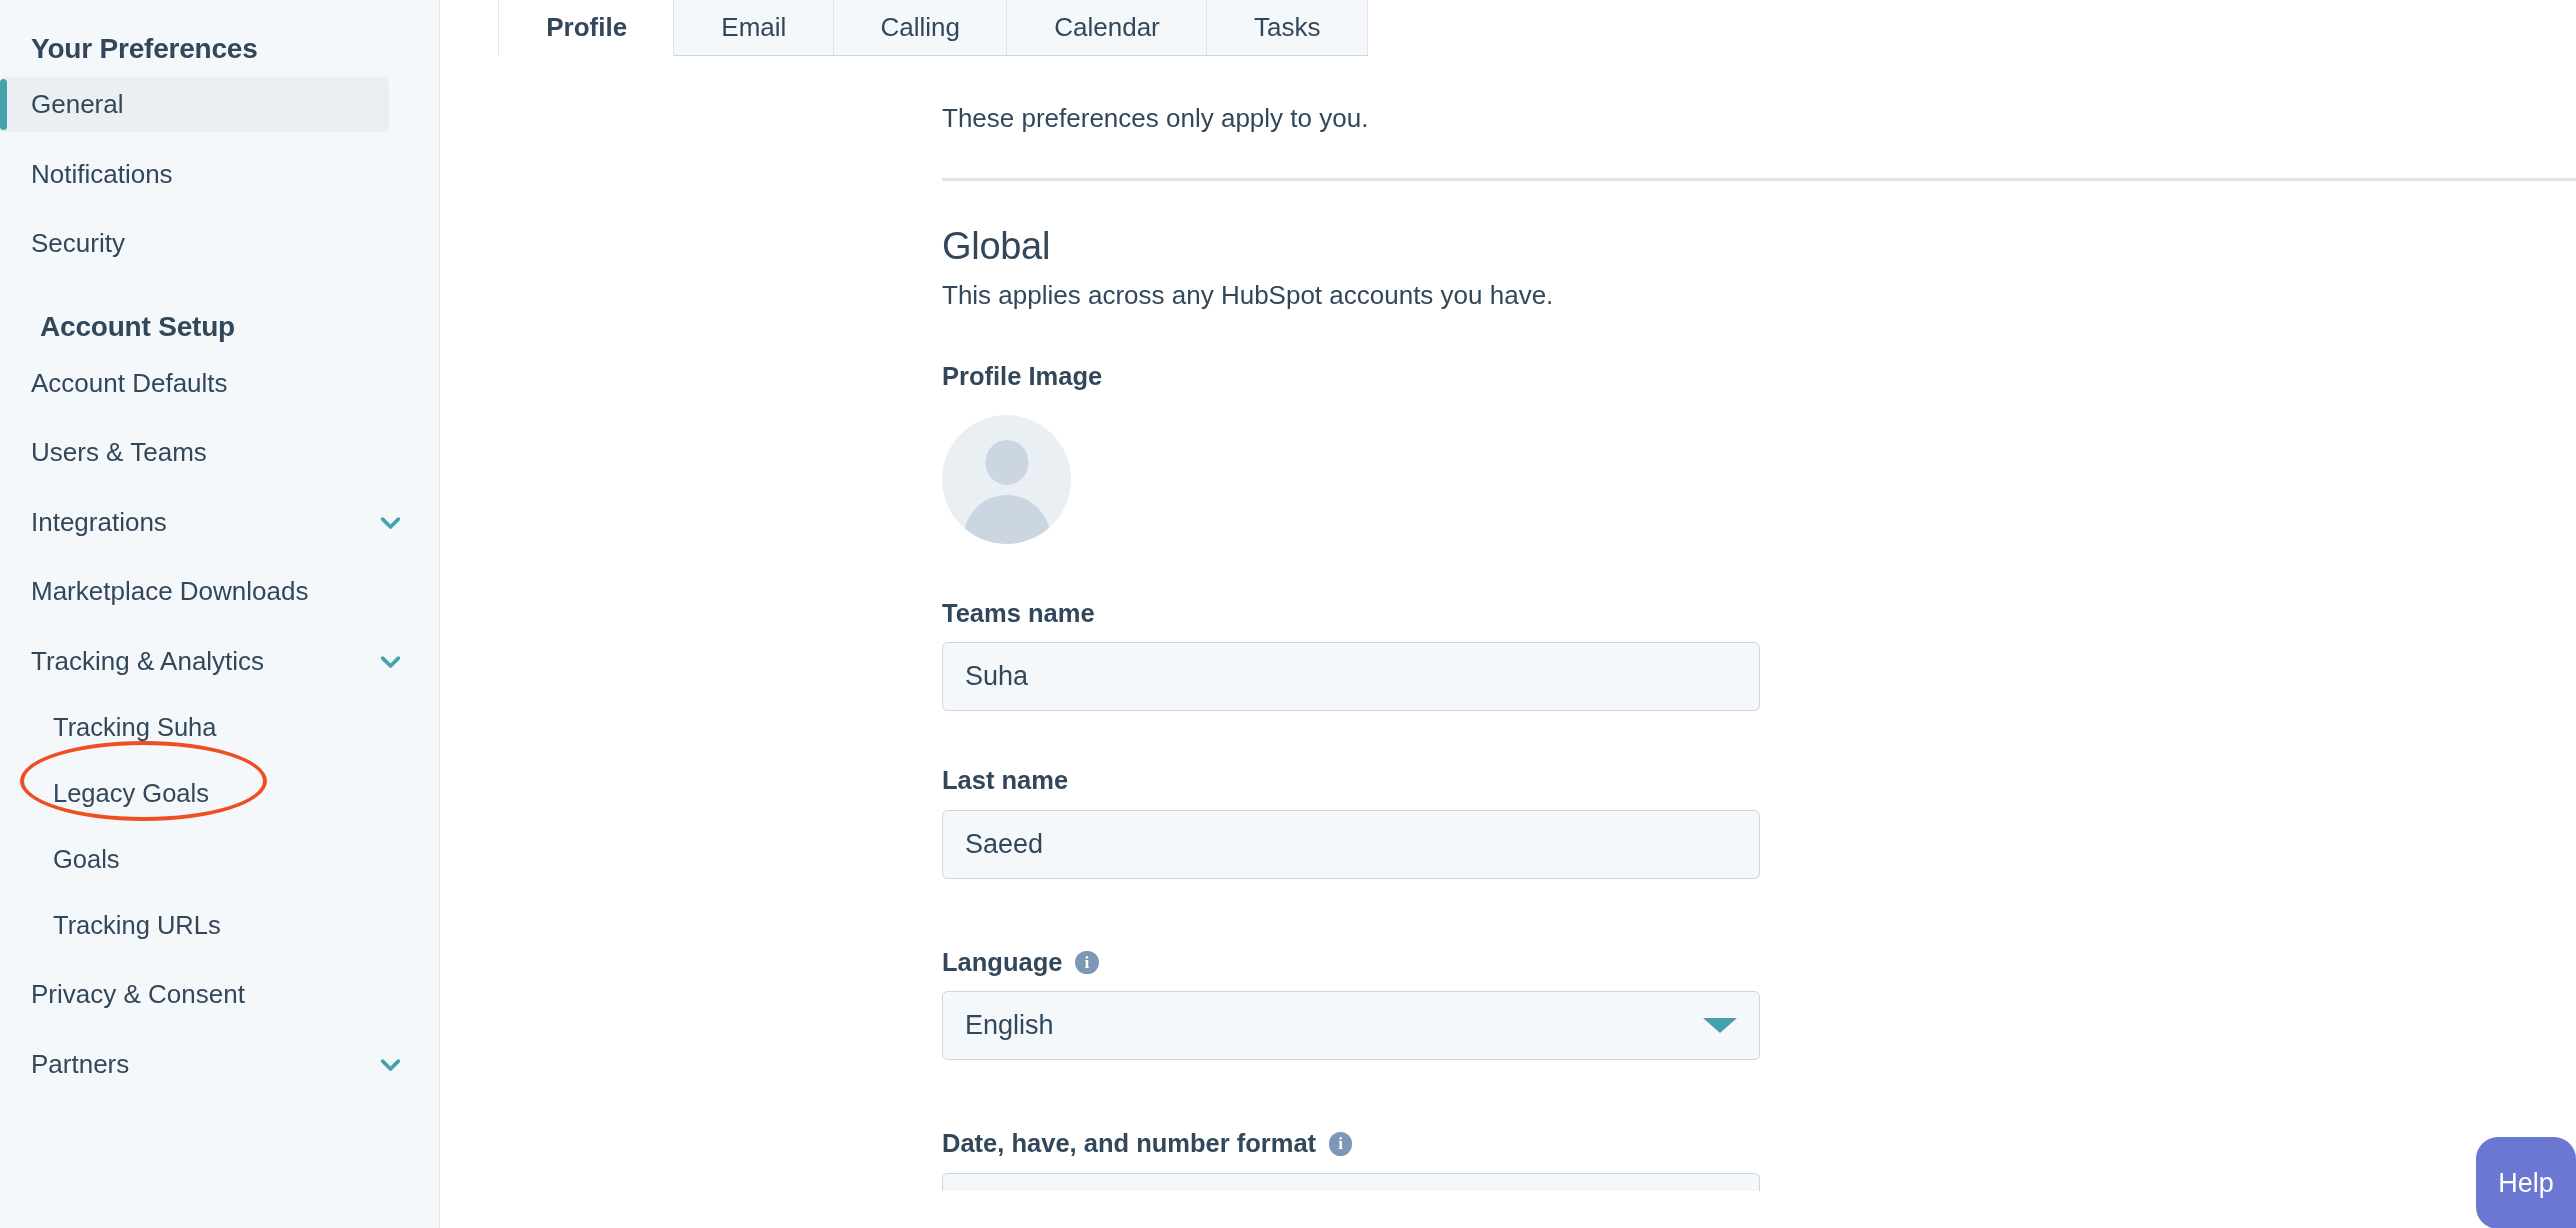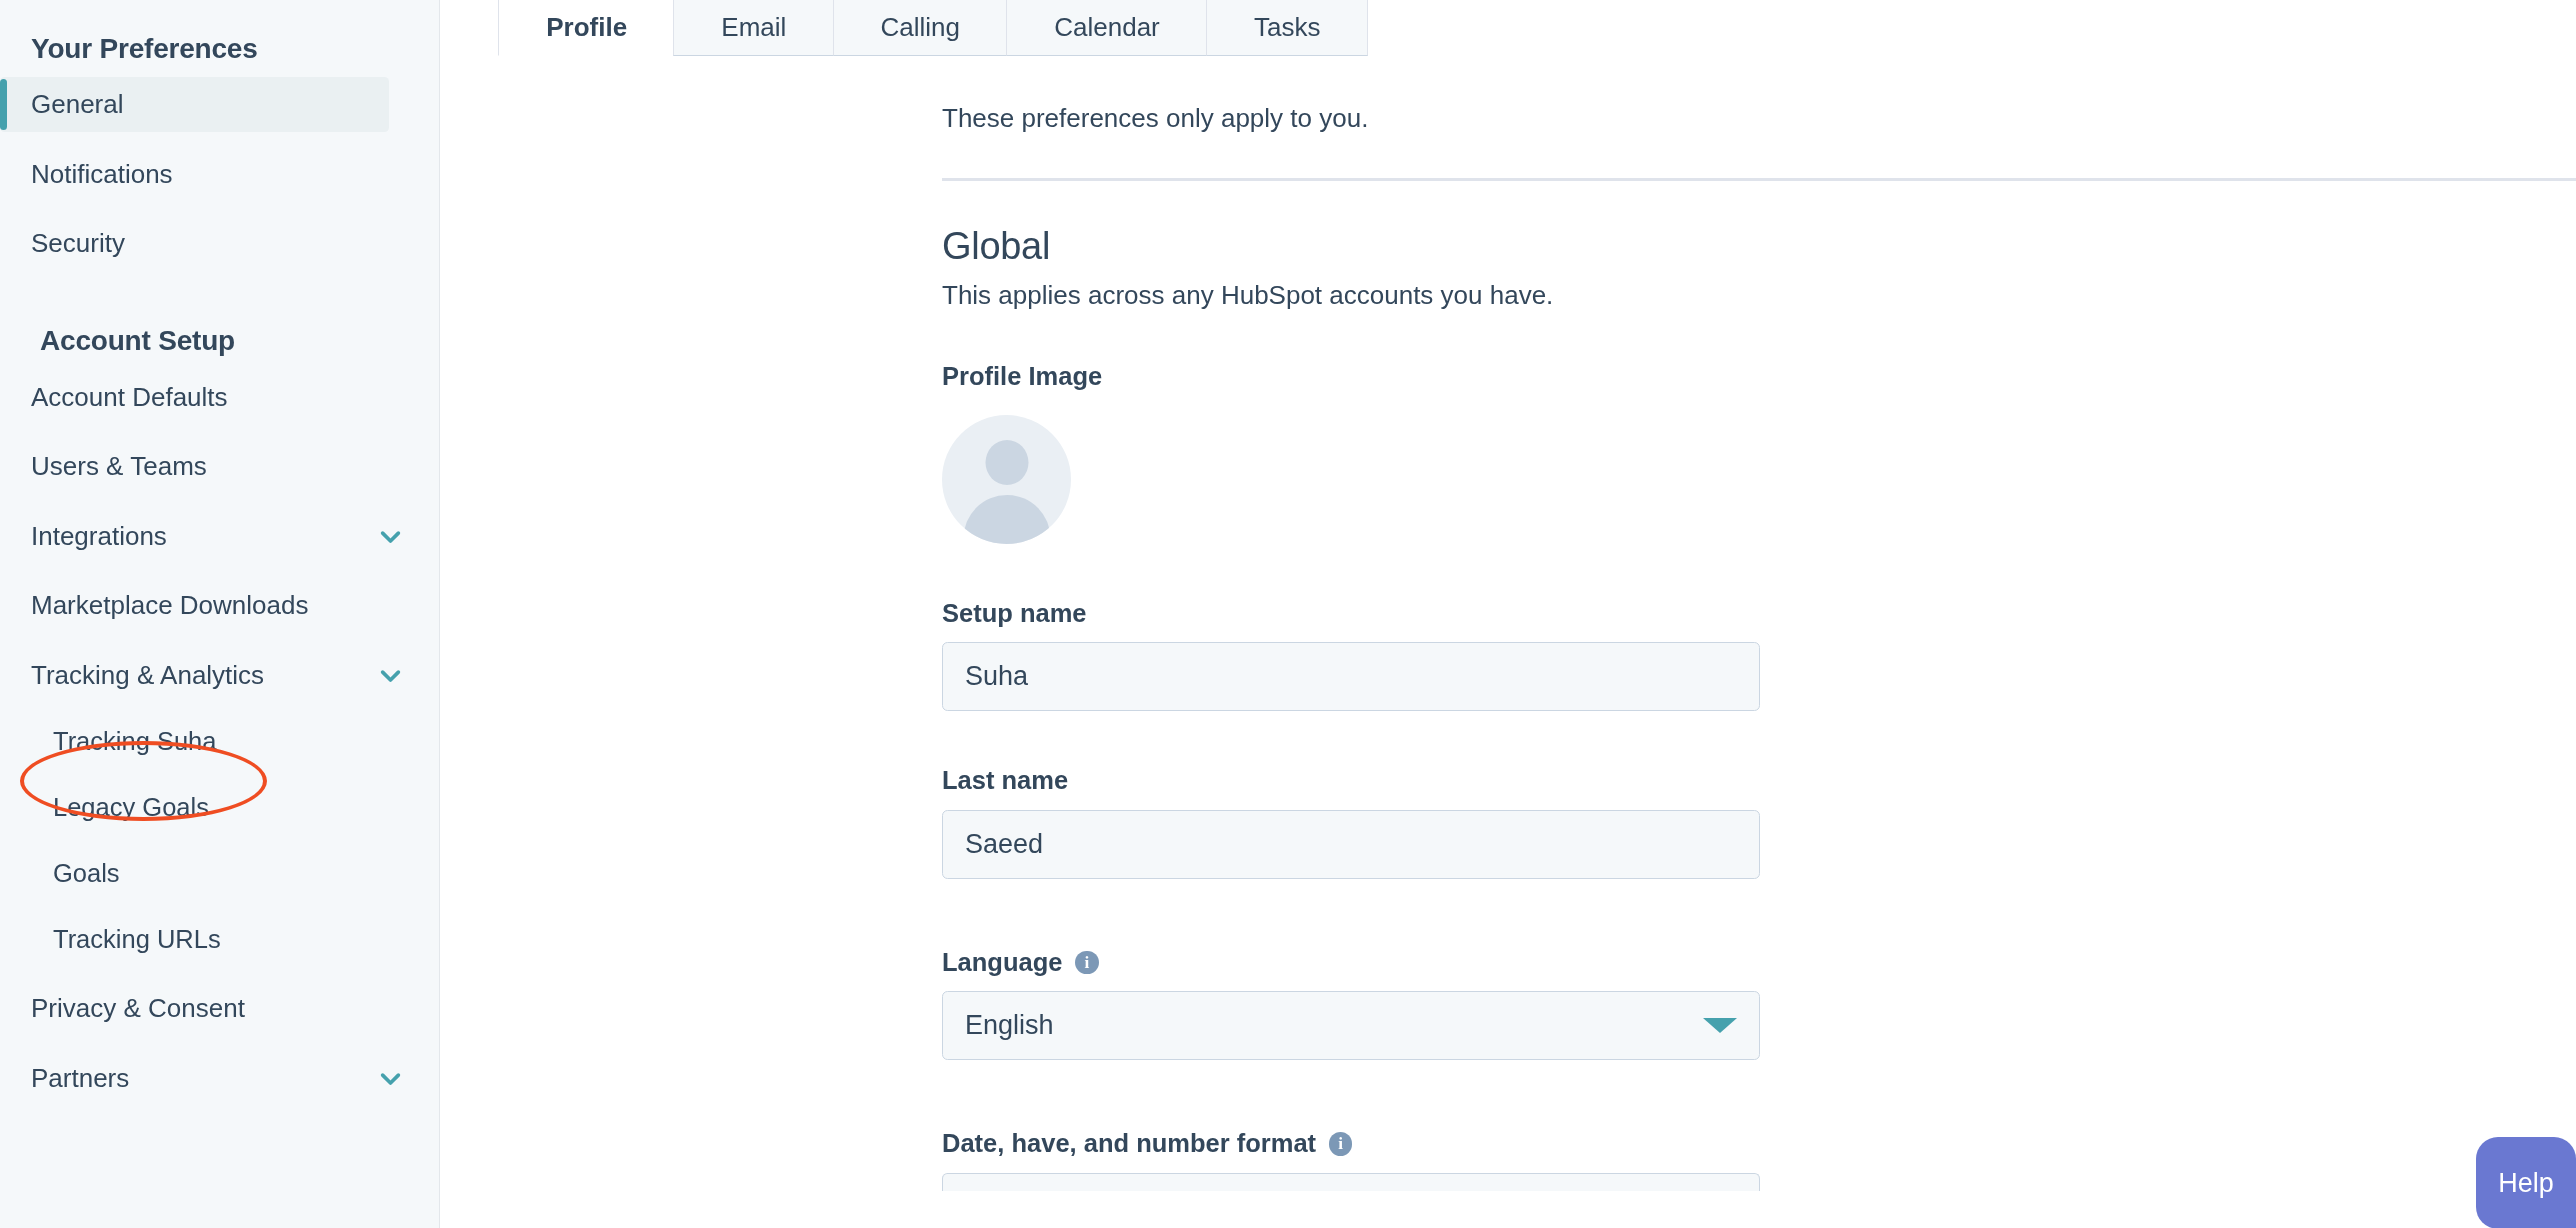--- a/index.html
+++ b/index.html
@@ -35,21 +35,21 @@
 
   .nav-heading {
     font-size: 28px;
     font-weight: bold;
     color: #33475b;
     letter-spacing: -0.2px;
     padding-left: 31px;
     line-height: 1;
   }
   .nav-heading.first { margin-top: 25.5px; }
-  .nav-heading.second { margin-top: 56px; padding-left: 40px; }
+  .nav-heading.second { margin-top: 42px; padding-left: 40px; }
 
   .nav-item {
     position: relative;
     display: flex;
     align-items: center;
     justify-content: space-between;
     height: 55px;
     margin-top: 14.5px;
     padding-left: 31px;
     padding-right: 35px;
@@ -382,21 +382,21 @@
 
       <div class="field-label avatar-label">
         <span>Profile Image</span>
       </div>
       <div class="avatar">
         <div class="head"></div>
         <div class="body"></div>
       </div>
 
       <div class="field-label input-label">
-        <span>Setup name</span>
+        <span>Teams name</span>
       </div>
       <div class="input-box">
         <span>Suha</span>
       </div>
 
       <div class="field-label input-label">
         <span>Last name</span>
       </div>
       <div class="input-box">
         <span>Saeed</span>

